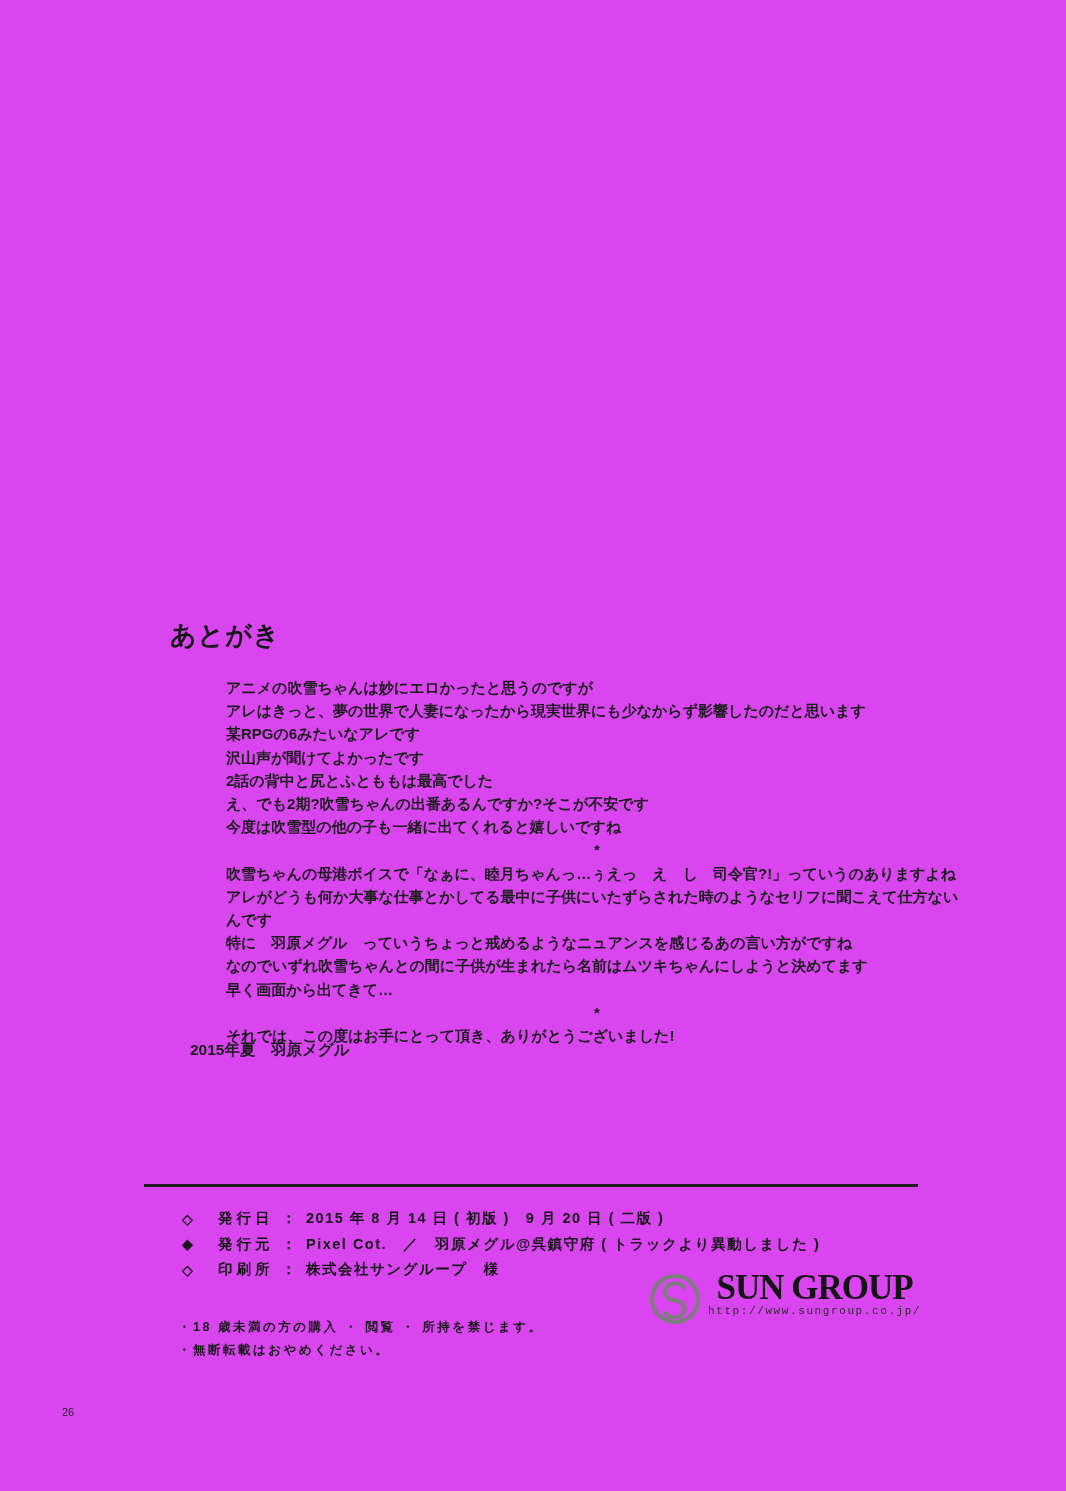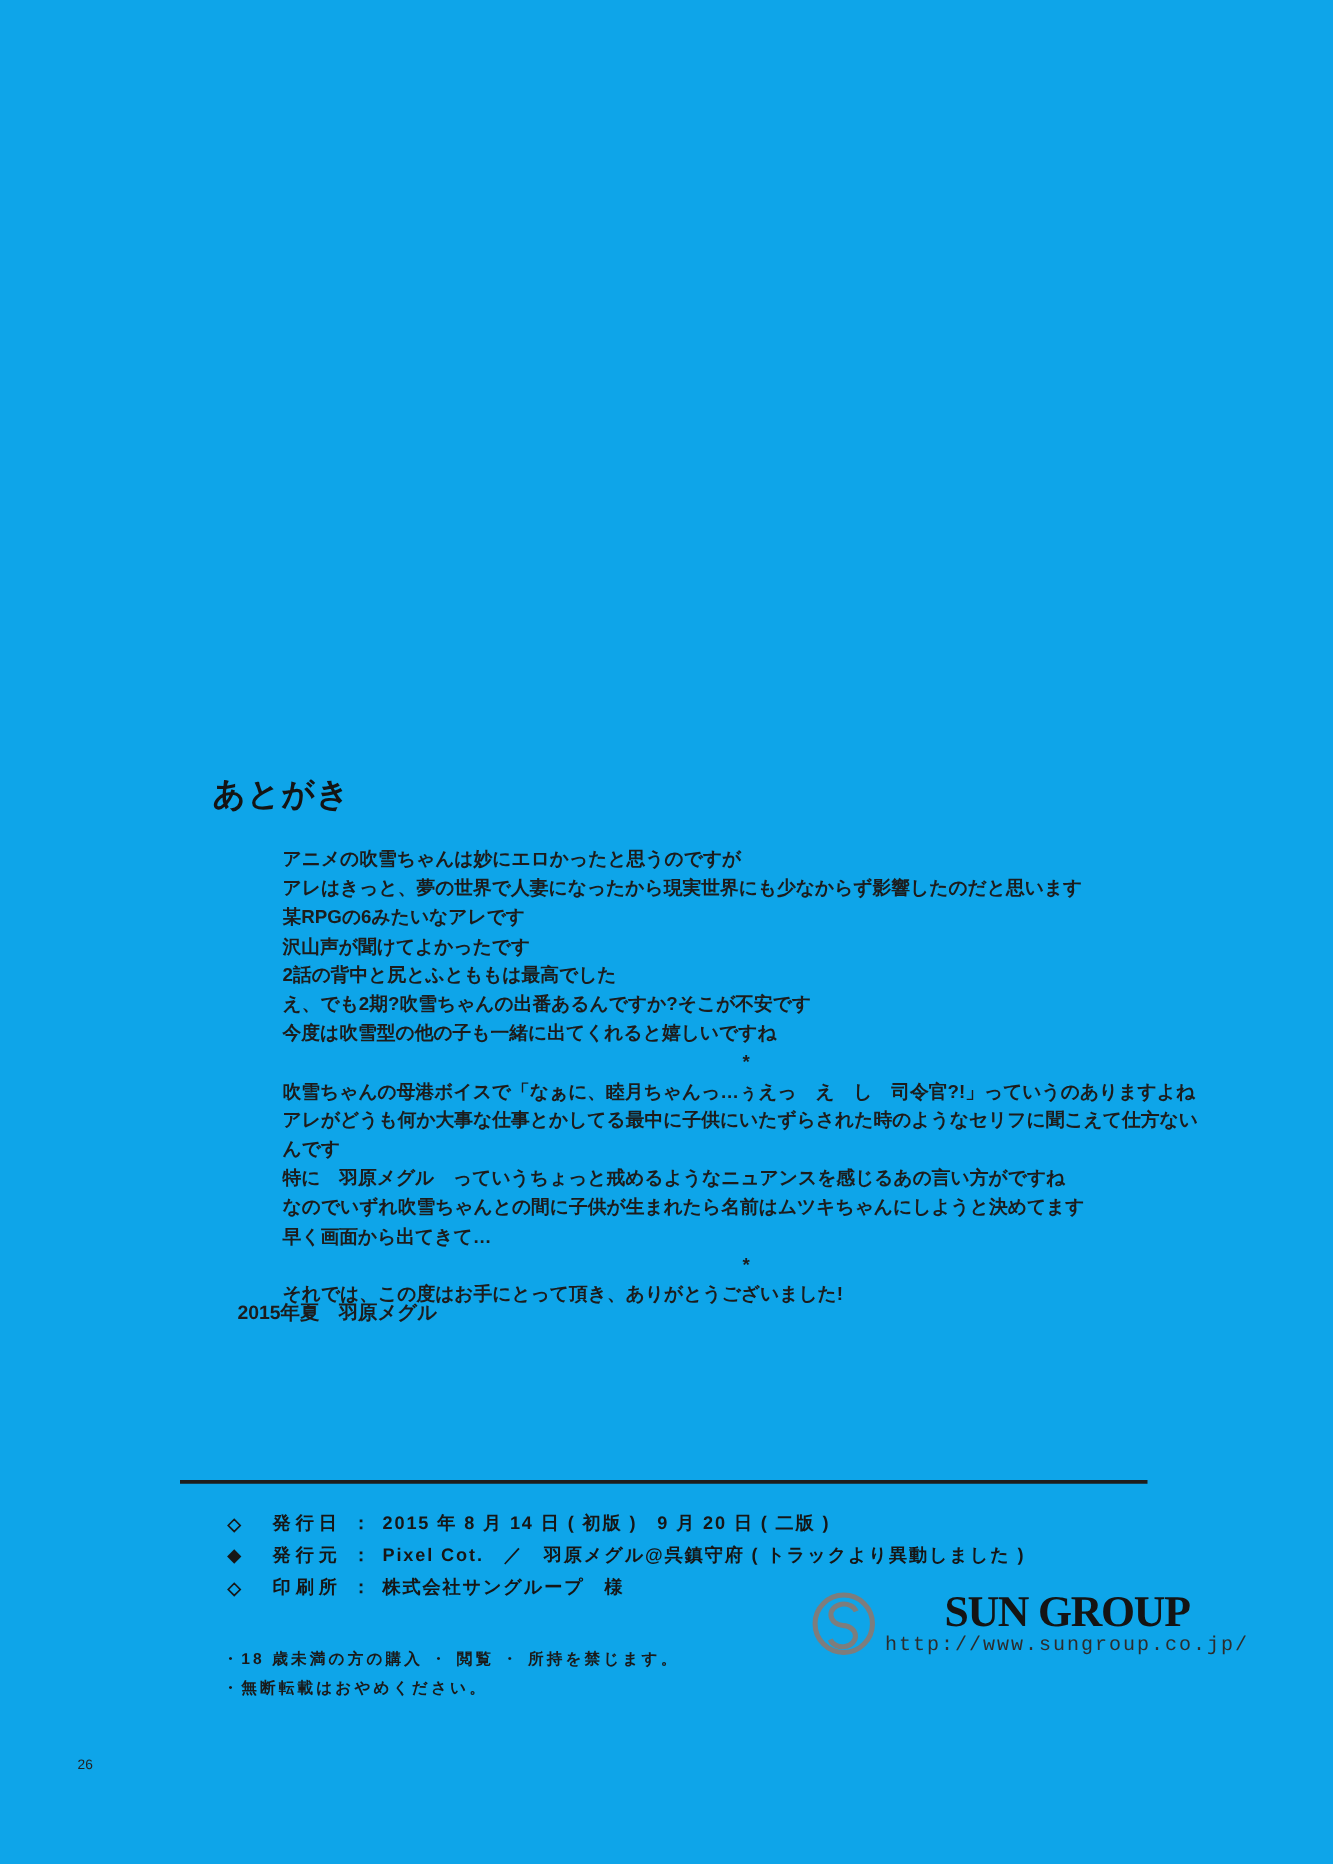--- a/index.html
+++ b/index.html
@@ -1,19 +1,19 @@
 <!DOCTYPE html>
 <html><head>
 <meta charset="utf-8">
 <style>
   html,body{margin:0;padding:0;background:#e8e8e8;}
   .page{
     position:relative;
     width:1066px;height:1491px;
-    background:#0ea5e9;
+    background:#d946ef;
     margin:0 auto;
     font-family:"Liberation Sans",sans-serif;
     color:#1b1b1b;
     overflow:hidden;
   }
   .aw-heading{
     position:absolute;left:170px;top:618px;
     font-size:26px;font-weight:bold;letter-spacing:1px;
     color:#141414;margin:0;
   }
@@ -43,32 +43,32 @@
   .col-row .sep{margin-right:10px;}
   .col-row .value{letter-spacing:1.5px;}
   .col-row.indent{padding-left:114px;}
   .notices{
     position:absolute;left:178px;top:1316px;
     font-size:12.5px;font-weight:600;letter-spacing:2.5px;
     line-height:23px;color:#1a1a1a;
   }
   .sun-group{
     position:absolute;left:648px;top:1272px;
-    display:flex;align-items:center;
+    display:flex;align-items:flex-start;
   }
   .sg-mark{width:54px;height:54px;flex:0 0 auto;margin-right:6px;}
   .sg-textcol{display:flex;flex-direction:column;align-items:center;}
   .sg-name{
     font-family:"Liberation Serif",serif;
     font-size:35px;font-weight:bold;letter-spacing:-1px;
     color:#141414;line-height:32px;white-space:nowrap;
   }
   .sg-url{
     font-family:"Liberation Mono",monospace;
-    font-size:16px;letter-spacing:1.6px;color:#2c2c2c;
+    font-size:11px;letter-spacing:1.6px;color:#2c2c2c;
     margin-top:1px;white-space:nowrap;
   }
   .page-number{
     position:absolute;left:62px;top:1406px;
     font-size:11px;color:#222;
   }
 </style>
 </head>
 <body>
 

